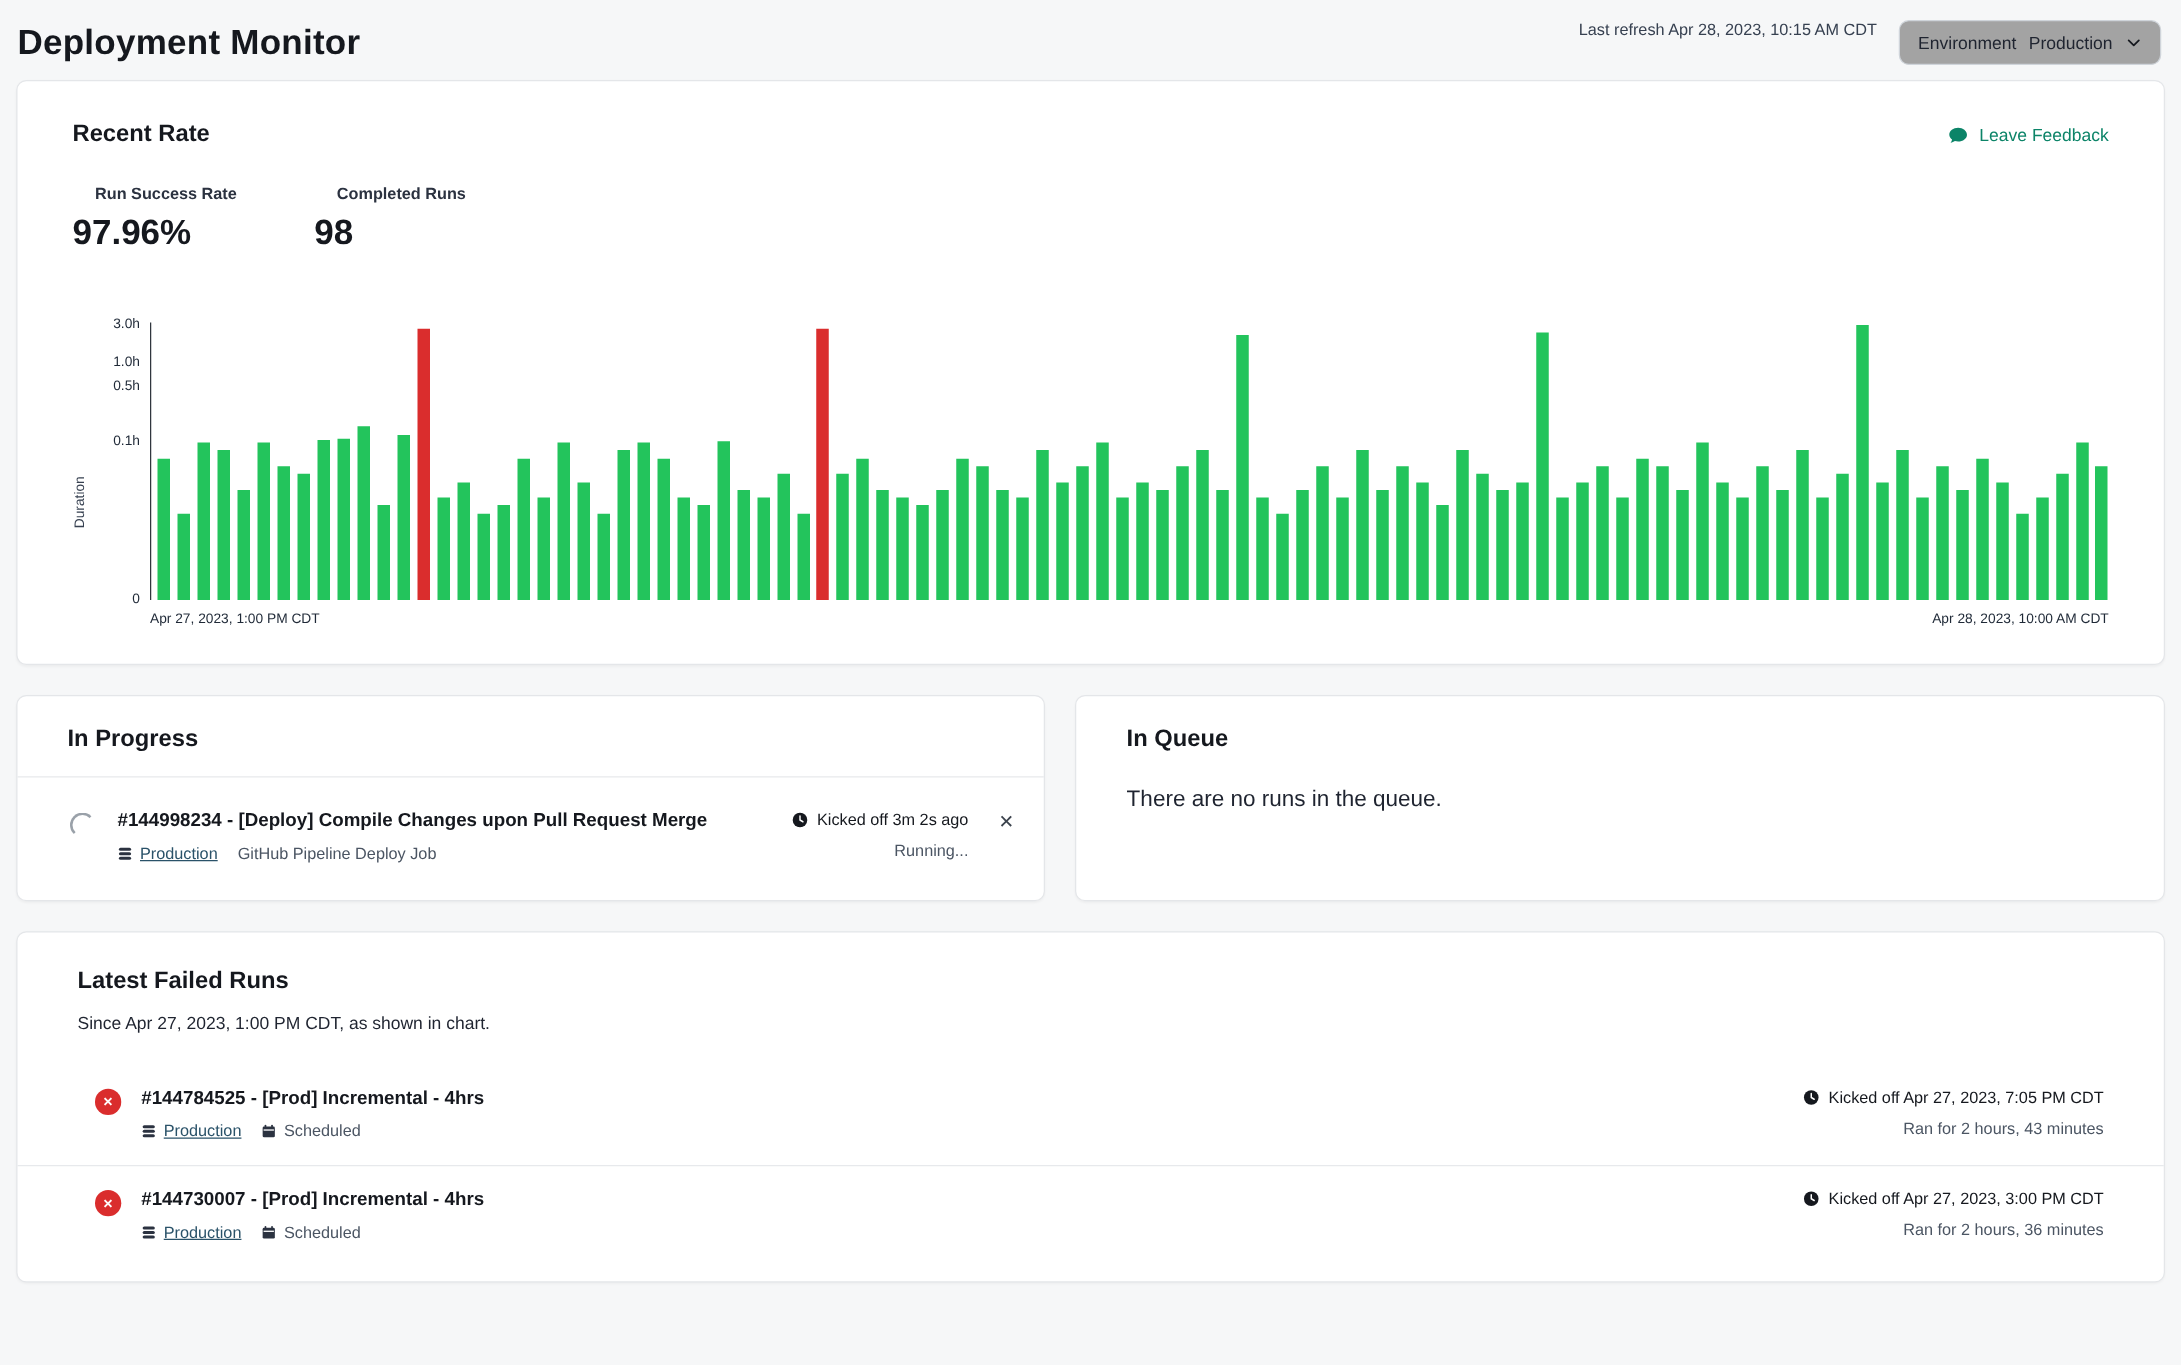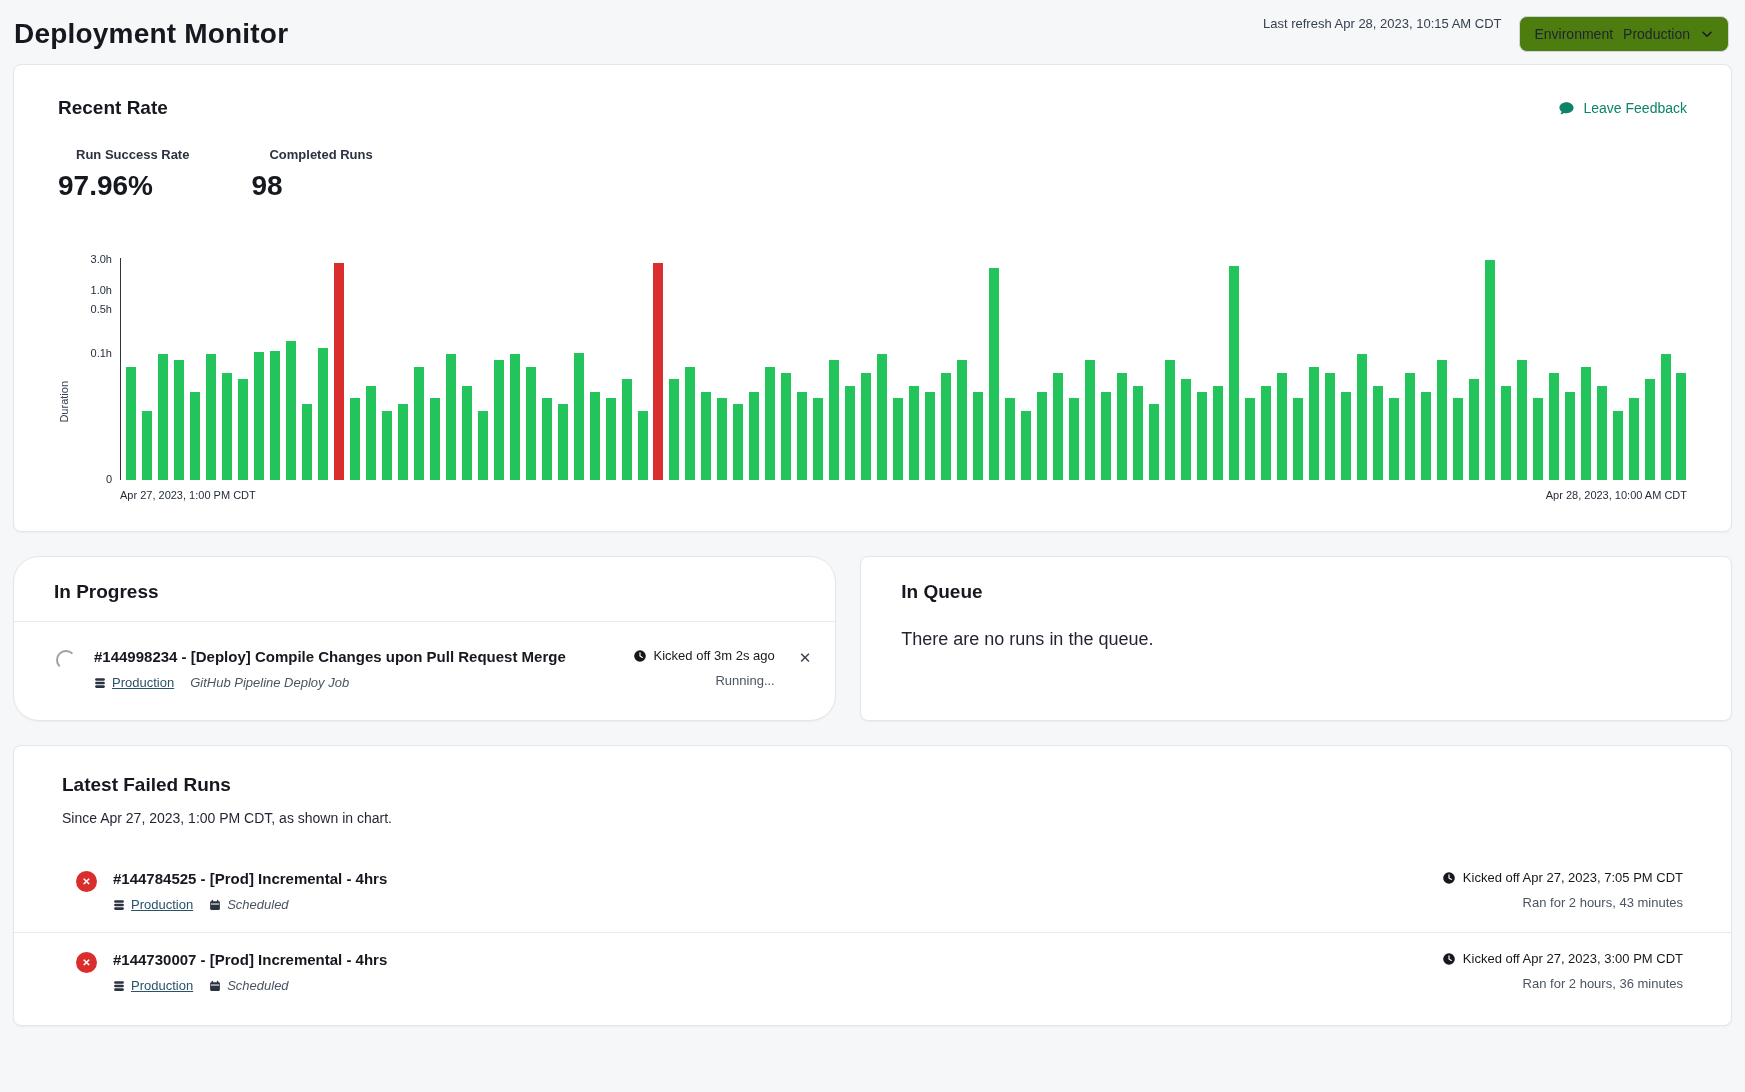--- a/index.html
+++ b/index.html
@@ -4,21 +4,21 @@
 <style>
   * { margin:0; padding:0; box-sizing:border-box; }
   html,body { background:#f6f7f8; font-family:"Liberation Sans", sans-serif; color:#1f2430; }
   body { width:1745px; min-height:1092px; }
 
   
   .top-header { display:flex; align-items:center; justify-content:space-between; padding:16px 16px 12px 14px; }
   .page-title { font-size:28px; font-weight:700; color:#15181e; letter-spacing:.2px; }
   .header-right { display:flex; gap:18px; }
   .last-refresh { font-size:13px; color:#374151; }
-  .env-select { display:flex; align-items:center; gap:10px; background:#4d7c0f; border:1px solid #cfd4da; border-radius:8px; padding:9px 14px; font-size:14px; color:#1f2430; cursor:pointer; }
+  .env-select { display:flex; align-items:center; gap:10px; background:#a3a3a3; border:1px solid #cfd4da; border-radius:8px; padding:9px 14px; font-size:14px; color:#1f2430; cursor:pointer; }
   .env-select .env-value { font-weight:400; }
   .chev { width:14px; height:14px; }
 
   
   .page { padding:0 13px 16px; }
   .card { background:#fff; border:1px solid #e4e6e9; border-radius:8px; box-shadow:0 1px 2px rgba(0,0,0,.04); }
   .card-recent { padding:32px 44px 30px; margin-bottom:24px; }
   .card-title { font-size:19px; font-weight:700; color:#15181e; }
   .recent-head { display:flex; align-items:center; justify-content:space-between; }
   .feedback-link { display:flex; align-items:center; gap:8px; font-size:14px; color:#0c8468; text-decoration:none; cursor:pointer; }
@@ -40,35 +40,35 @@
 
   .chart-footer { display:flex; align-items:center; justify-content:space-between; margin-top:38px; }
   .legend { display:flex; align-items:center; gap:22px; }
   .legend-item { display:flex; align-items:center; gap:8px; font-size:13px; color:#1f2430; }
   .legend-swatch { width:13px; height:13px; border-radius:2px; display:inline-block; }
   .history-link { display:flex; align-items:center; gap:8px; font-size:13px; font-weight:600; color:#2a5269; cursor:pointer; }
   .history-link span { text-decoration:underline; }
 
   
   .mid-row { display:flex; gap:24px; margin-bottom:24px; }
-  .card-progress { flex:1.04; padding:24px 0 30px;border-radius:26px; }
+  .card-progress { flex:1.04; padding:24px 0 30px; }
   .card-queue { flex:1; padding:24px 40px 30px; }
   .card-progress .card-title { padding:0 40px; }
   .progress-divider { border:none; border-top:1px solid #e7e9ec; margin:18px 0 0; }
   .queue-empty { font-size:18px; color:#1f2430; margin-top:26px; }
 
   .run-row { display:flex; align-items:flex-start; gap:18px; padding:26px 18px 0 42px; }
   .spinner { width:20px; height:20px; border-radius:50%; border:2px solid transparent; border-top-color:#9aa1a9; border-left-color:#9aa1a9; animation:spin 1.1s linear infinite; flex:0 0 20px; margin-top:2px; }
   @keyframes spin { to { transform:rotate(360deg); } }
   .run-main { flex:1; min-width:0; }
   .run-name { font-size:15px; font-weight:700; color:#15181e; }
   .run-meta { display:flex; align-items:center; gap:16px; margin-top:10px; }
   .env-link { display:flex; align-items:center; gap:6px; font-size:13px; color:#2a5269; cursor:pointer; }
   .env-link span { text-decoration:underline; }
-  .meta-plain { display:flex; align-items:center; gap:6px; font-size:13px; color:#4b5563;font-style:italic; }
+  .meta-plain { display:flex; align-items:center; gap:6px; font-size:13px; color:#4b5563; }
   .run-right { text-align:right; white-space:nowrap; }
   .kicked { display:flex; align-items:center; justify-content:flex-end; gap:7px; font-size:13px; color:#15181e; }
   .run-substatus { font-size:13px; color:#4b5563; margin-top:10px; }
   .close-btn { background:none; border:none; font-size:15px; color:#3c434d; cursor:pointer; padding:2px 6px; line-height:1; }
   .close-btn::before { content:"\2715"; }
 
   
   .card-failed { padding:28px 0 12px; }
   .card-failed .card-title, .failed-subtitle { padding:0 48px; }
   .failed-subtitle { font-size:14px; color:#1f2430; margin-top:14px; }

